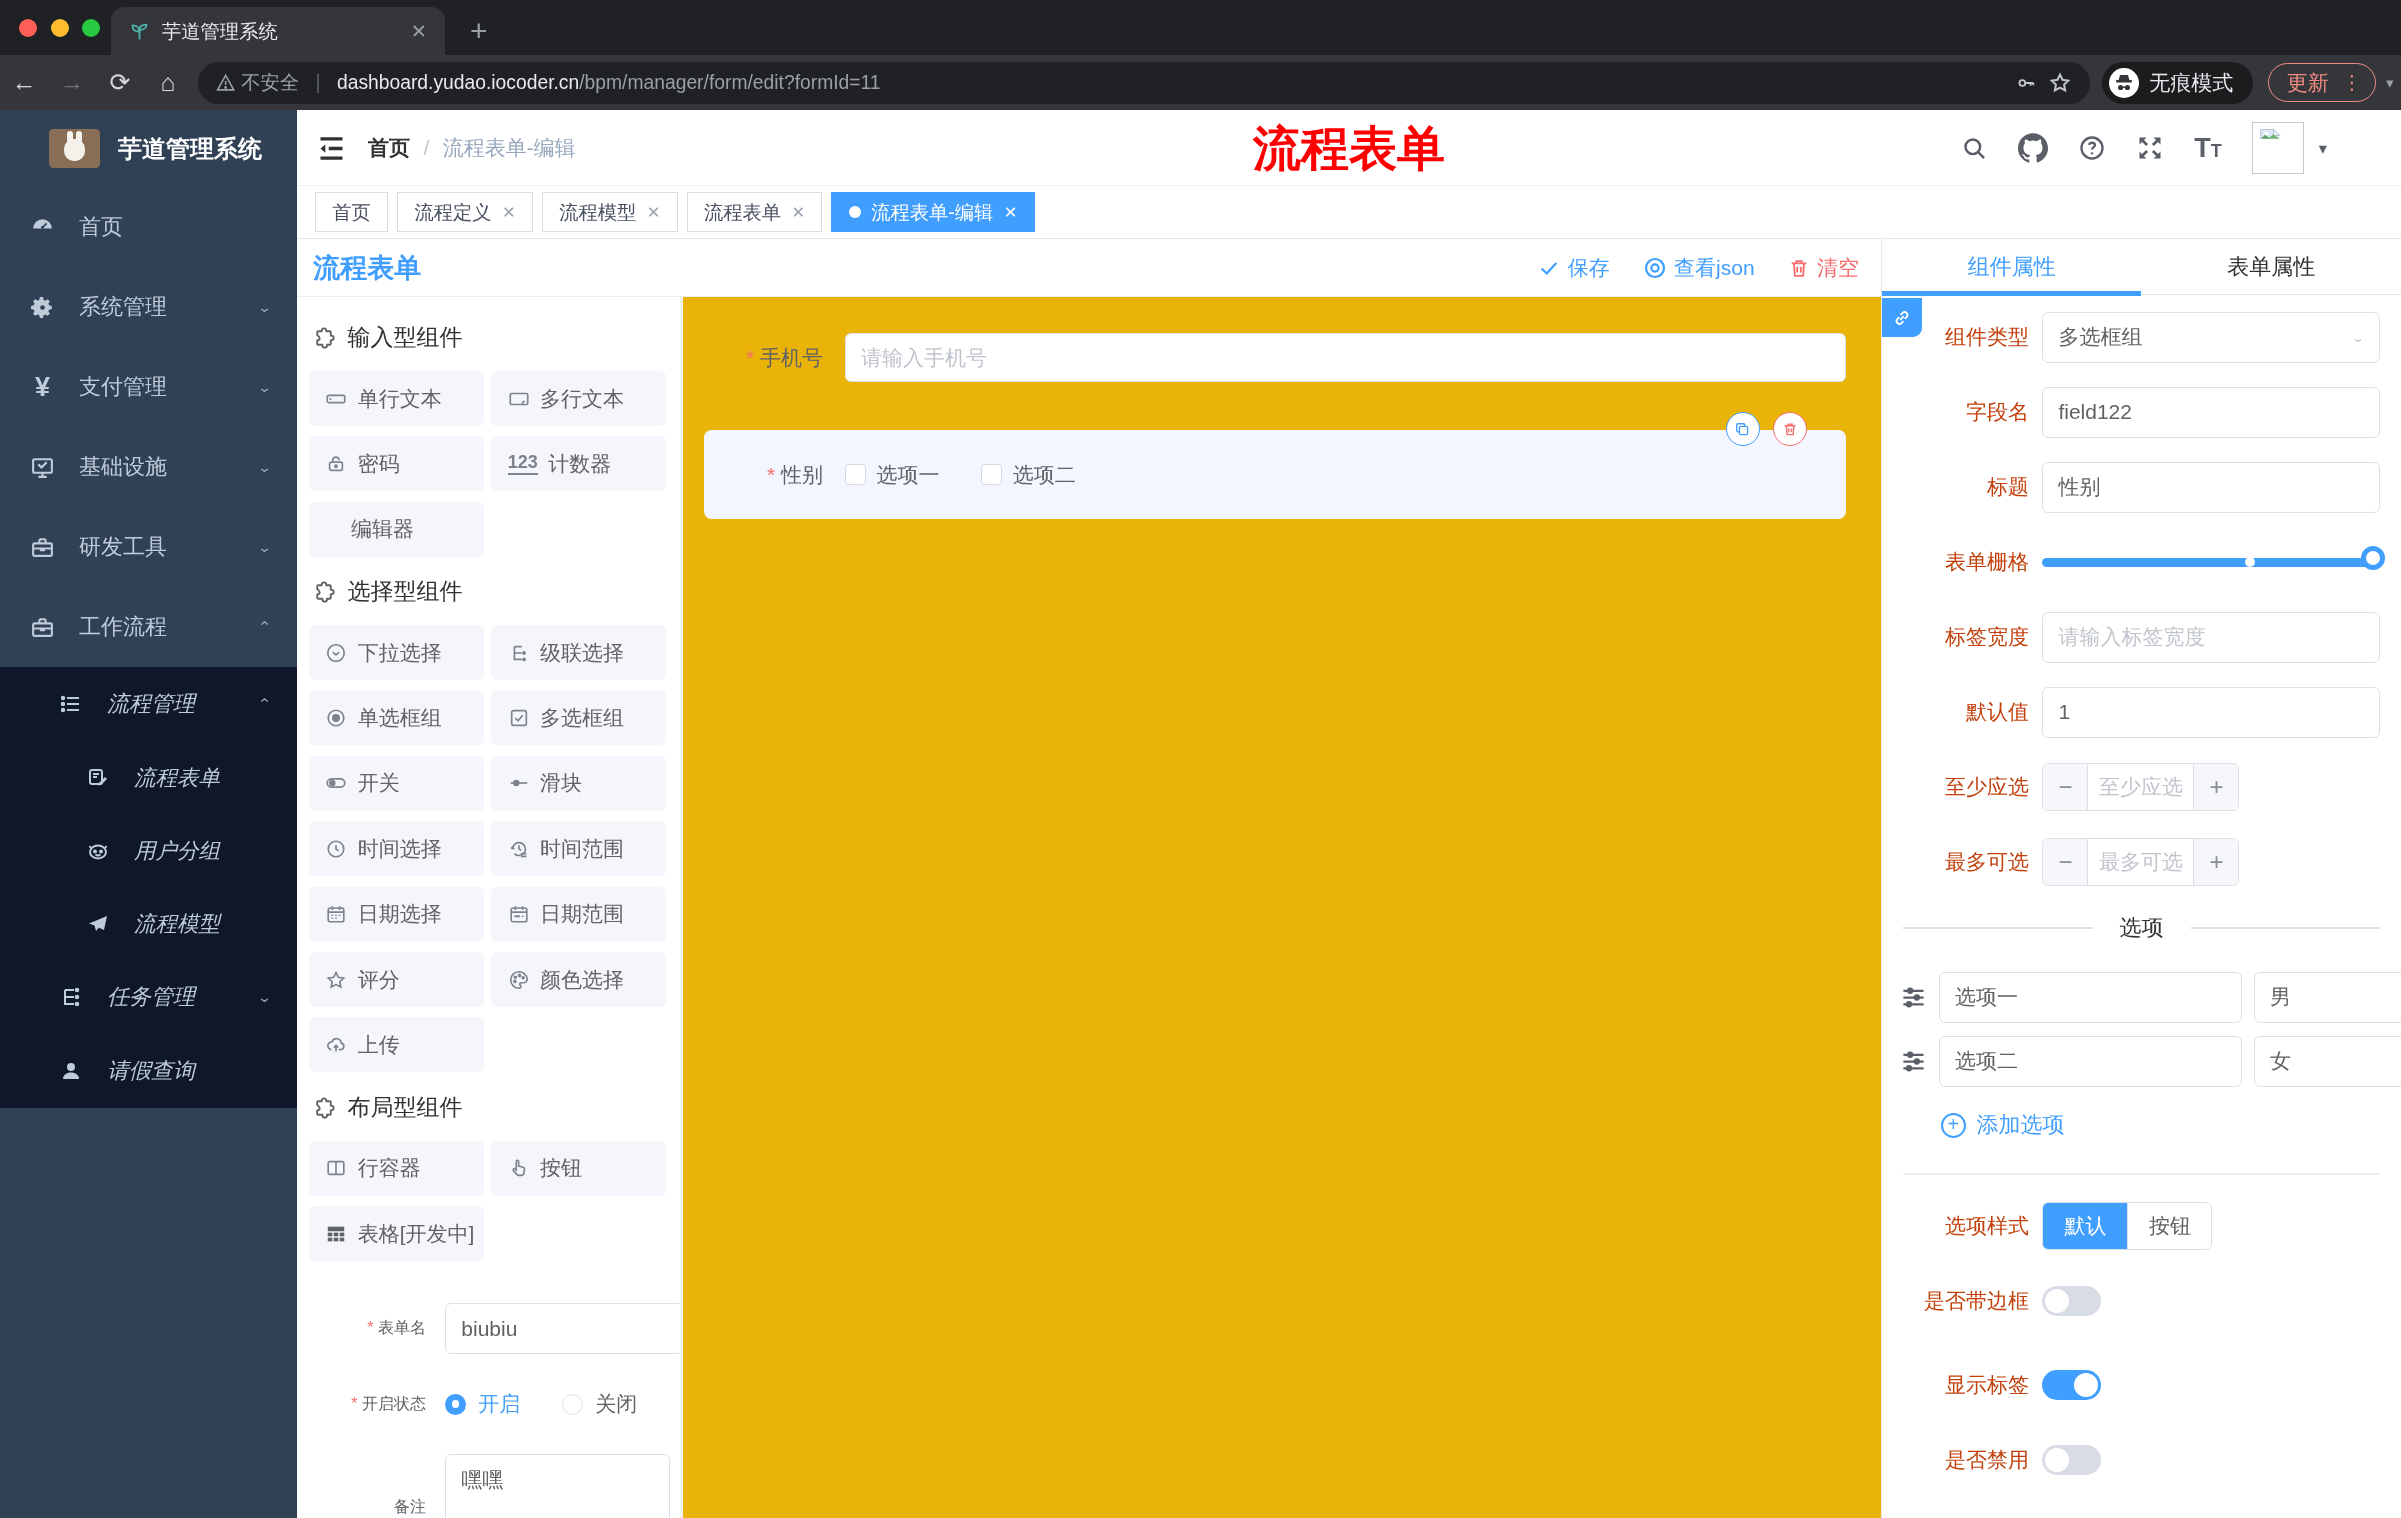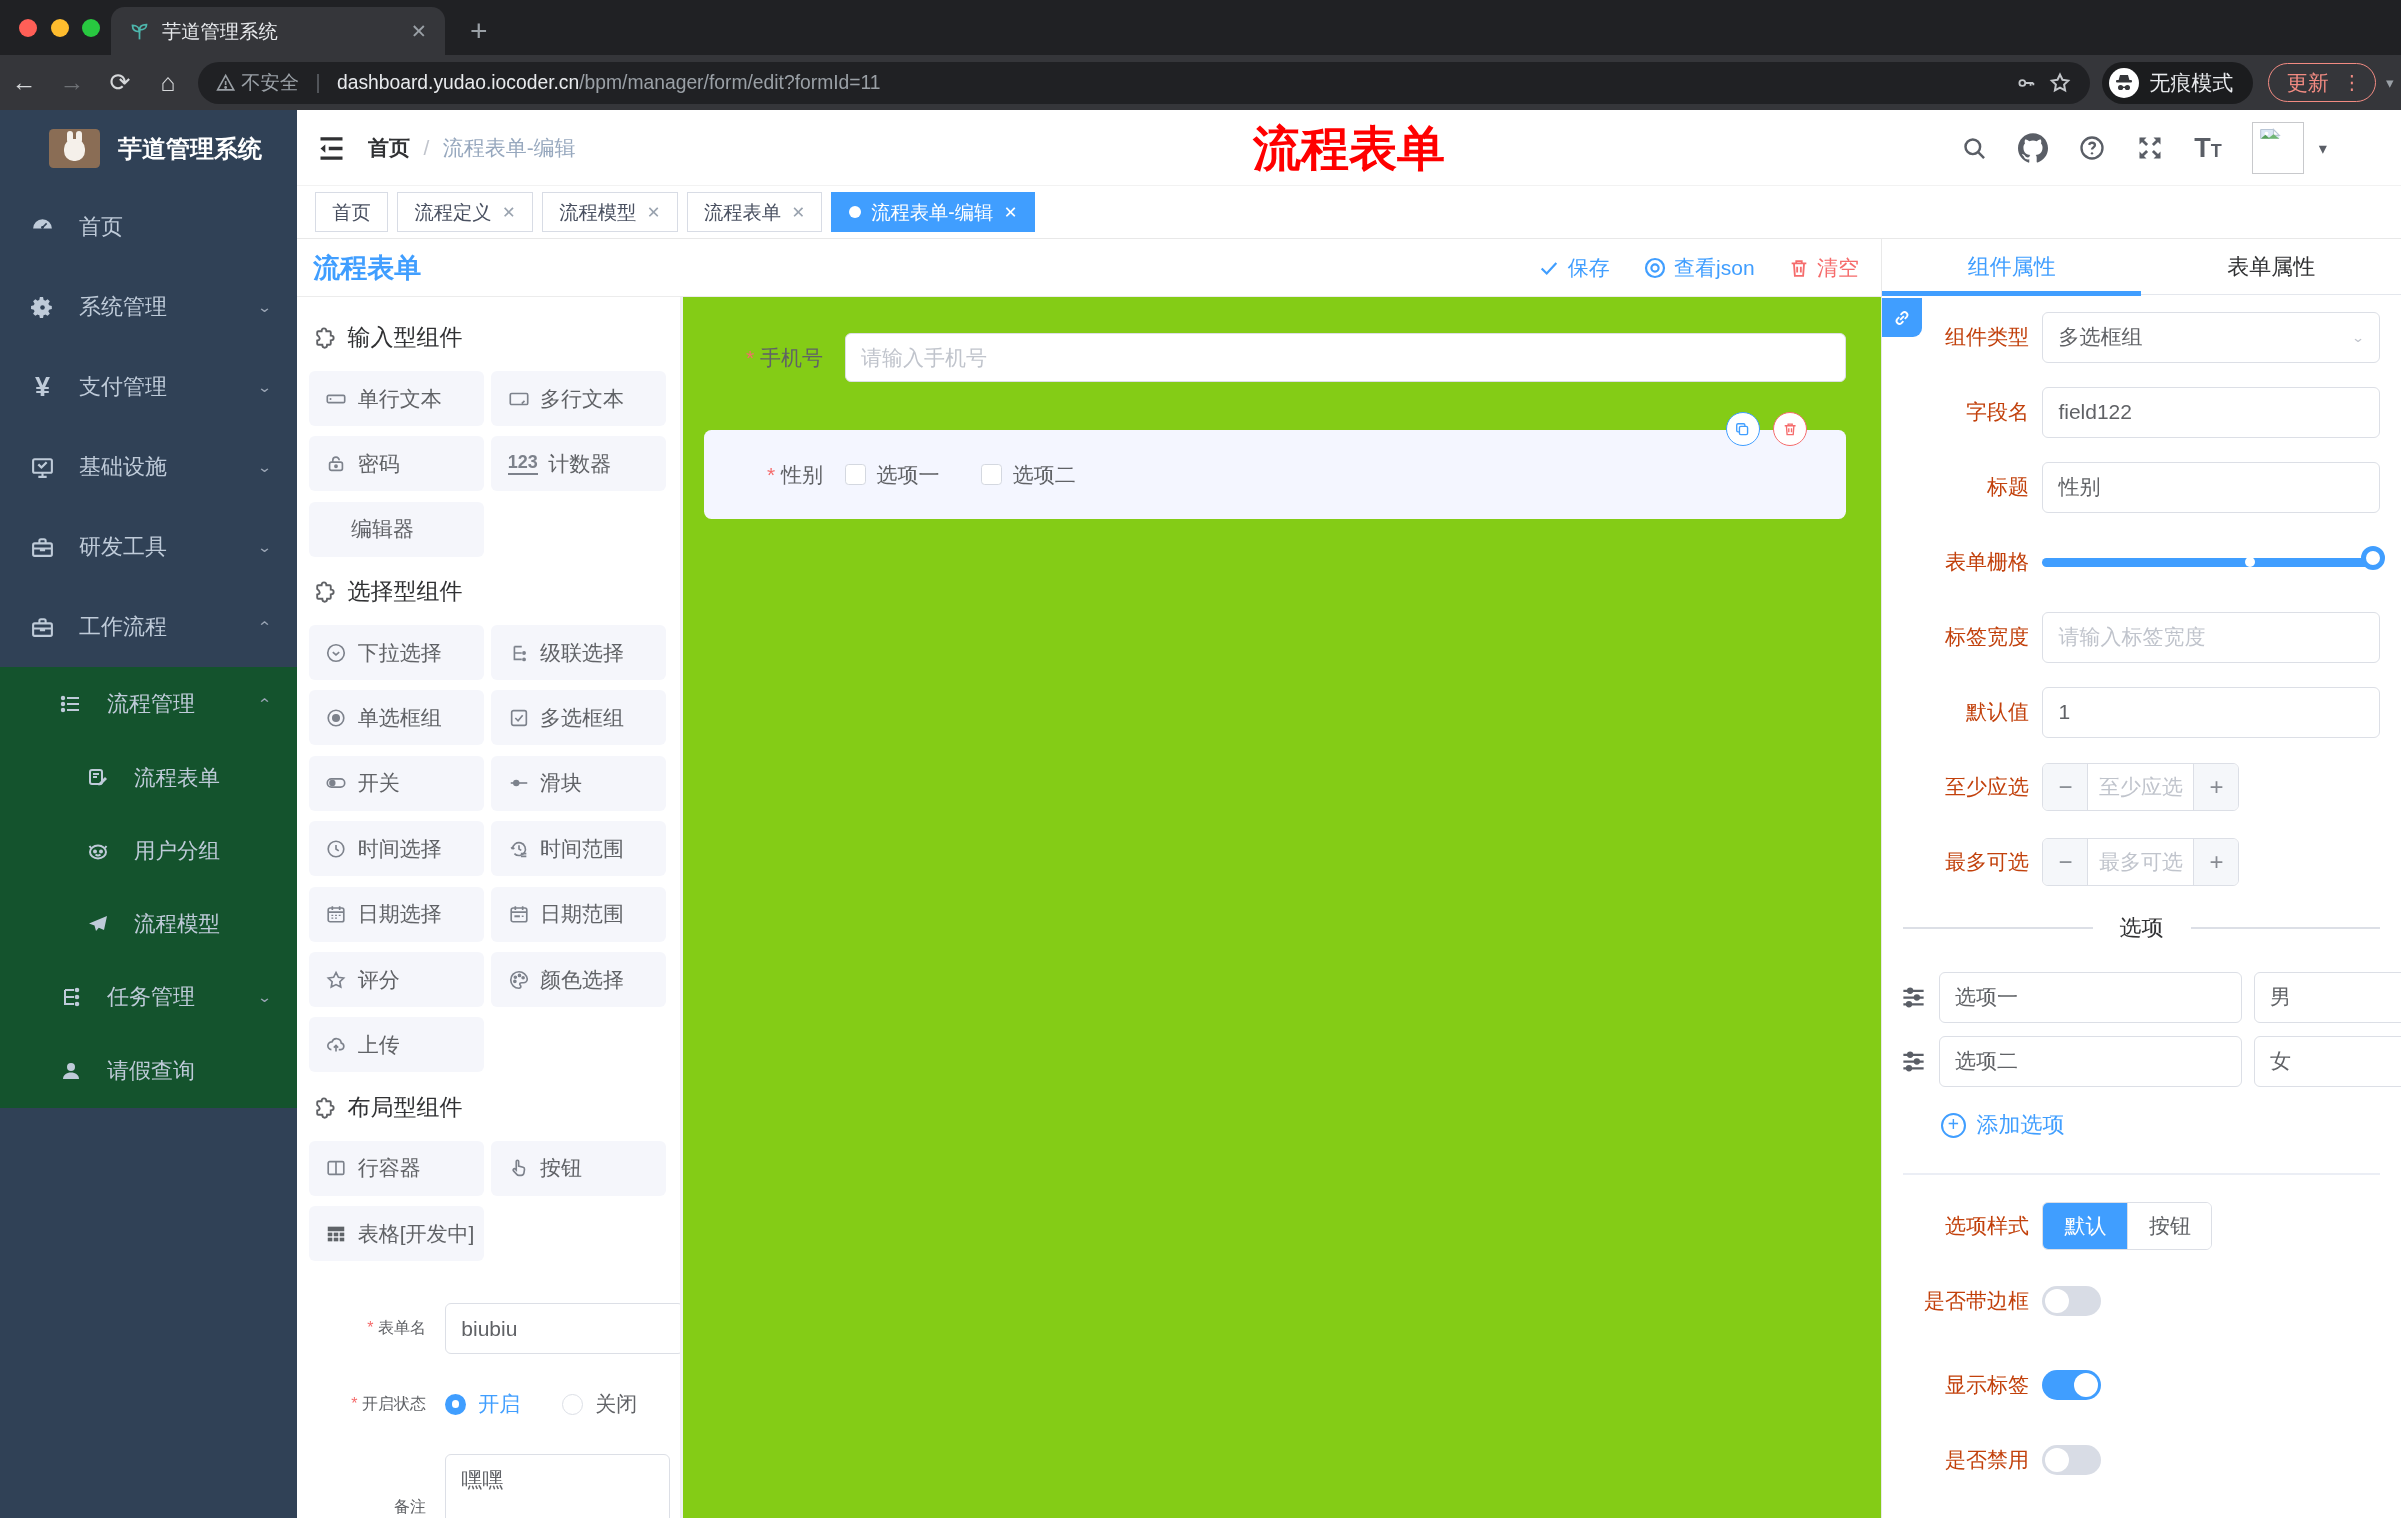--- a/index.html
+++ b/index.html
@@ -38,21 +38,21 @@
   
   #sidebar { position:absolute; left:0; top:110px; width:297px; height:1409px; background:#304156; overflow:hidden;}
   #logo-row { height:77px; display:flex; align-items:center; padding-left:49px; gap:18px; }
   #logo-img { width:51px; height:39px; border-radius:4.5px; background:#8a6d55; position:relative; overflow:hidden;}
   #logo-img:before { content:""; position:absolute; left:15px; top:10.4px; width:21px; height:22px; background:#f5f0ea; border-radius:45%;}
   #logo-img:after { content:""; position:absolute; left:18px; top:1.5px; width:6px; height:12px; background:#f5f0ea; border-radius:3px; box-shadow:9px 0 0 #f5f0ea;}
   #logo-title { color:#fff; font-size:24px; font-weight:bold; white-space:nowrap; }
   .m-item { display:flex; align-items:center; height:80px; color:#bfcbd9; font-size:22px; padding-left:30px; gap:24px; cursor:pointer;}
   .m-item .arrow { margin-left:auto; margin-right:25px; color:#9aa5b5; font-size:18px; transform:scaleY(.8);}
   .m-item svg { color:#bfcbd9; }
-  #submenu { background:#14532d; }
+  #submenu { background:#0f172a;font-style:italic; }
   #submenu .lv1 { padding-left:59px; height:74px; }
   #submenu .lv2 { padding-left:86px; height:73px; font-size:21.5px;}
 
   
   #header { position:absolute; left:297px; top:110px; width:2104px; height:76px; background:#fff; border-bottom:1.5px solid #f2f2f2;}
   #hamburger { position:absolute; left:18px; top:21.5px; }
   #breadcrumb { position:absolute; left:71px; top:0; height:76px; display:flex; align-items:center; font-size:21px; gap:13.4px;}
   #breadcrumb .home { color:#303133; font-weight:bold;}
   #breadcrumb .sl { color:#c0c4cc; }
   #breadcrumb .cur { color:#97a8be; }
@@ -104,21 +104,21 @@
   .r-dot { width:21px; height:21px; border-radius:50%; flex:none;}
   .r-dot.on { background:#409eff; position:relative;}
   .r-dot.on:after { content:""; position:absolute; left:6.7px; top:6.7px; width:7.4px; height:7.4px; border-radius:50%; background:#fff;}
   .r-dot.off { border:1.5px solid #dcdfe6; background:#fff;}
   .r-on-label { color:#409eff; margin-right:30px;}
   .r-off-label { color:#606266; }
   .textarea { width:239px; height:106px; border:1.5px solid #dcdfe6; border-radius:6px; font-size:21px; color:#606266;
     padding:10.4px 15px; position:relative; background:#fff;}
 
   
-  #canvas { position:absolute; left:683px; top:297px; width:1198px; height:1222px; background:#84cc16; padding:36px 35px 0 21px;}
+  #canvas { position:absolute; left:683px; top:297px; width:1198px; height:1222px; background:#eab308; padding:36px 35px 0 21px;}
   .cv-row { display:flex; align-items:center; }
   .cv-label { width:119px; flex:none; text-align:right; font-size:21px; color:#606266; margin-right:22px; white-space:nowrap;}
   #phone-input { height:49px; }
   #gender-block { position:relative; margin-top:48px; height:89px; background:#f4f6ff; border-radius:7.4px;
     display:flex; align-items:center; }
   #gender-block .cv-label { margin-left:0; }
   .cb-item { display:flex; align-items:center; gap:10.4px; margin-right:42px; color:#606266; font-size:21px;}
   .cb-box { width:21px; height:21px; border:1.5px solid #d4d8e0; border-radius:3.7px; background:#fff;}
   .blk-actions { position:absolute; right:39px; top:-18px; display:flex; gap:13.4px; }
   .act-circle { width:34px; height:34px; border-radius:50%; background:#fff; display:flex; align-items:center; justify-content:center;}

